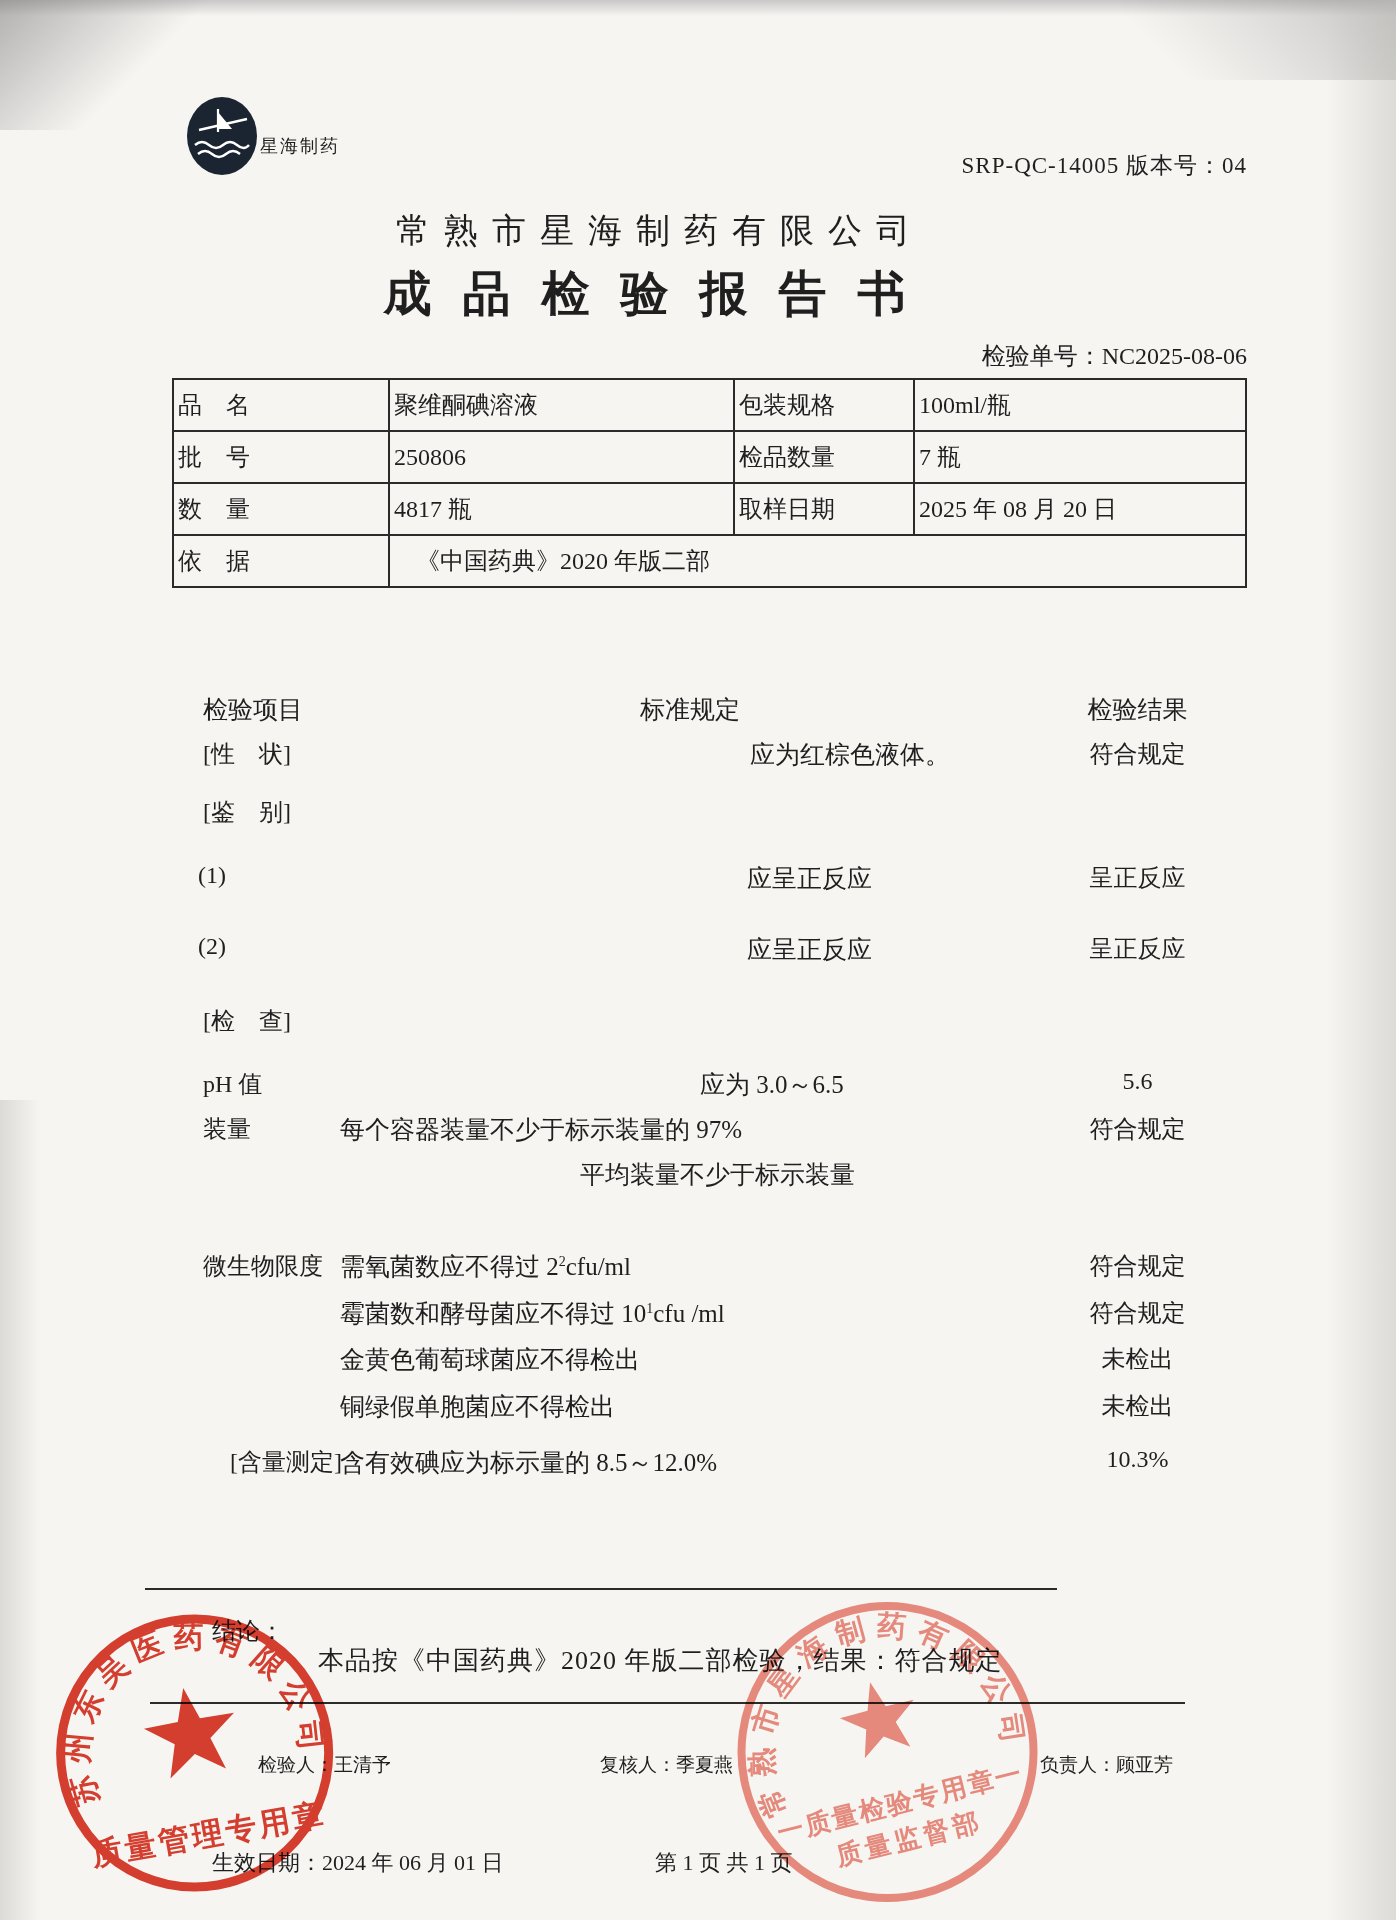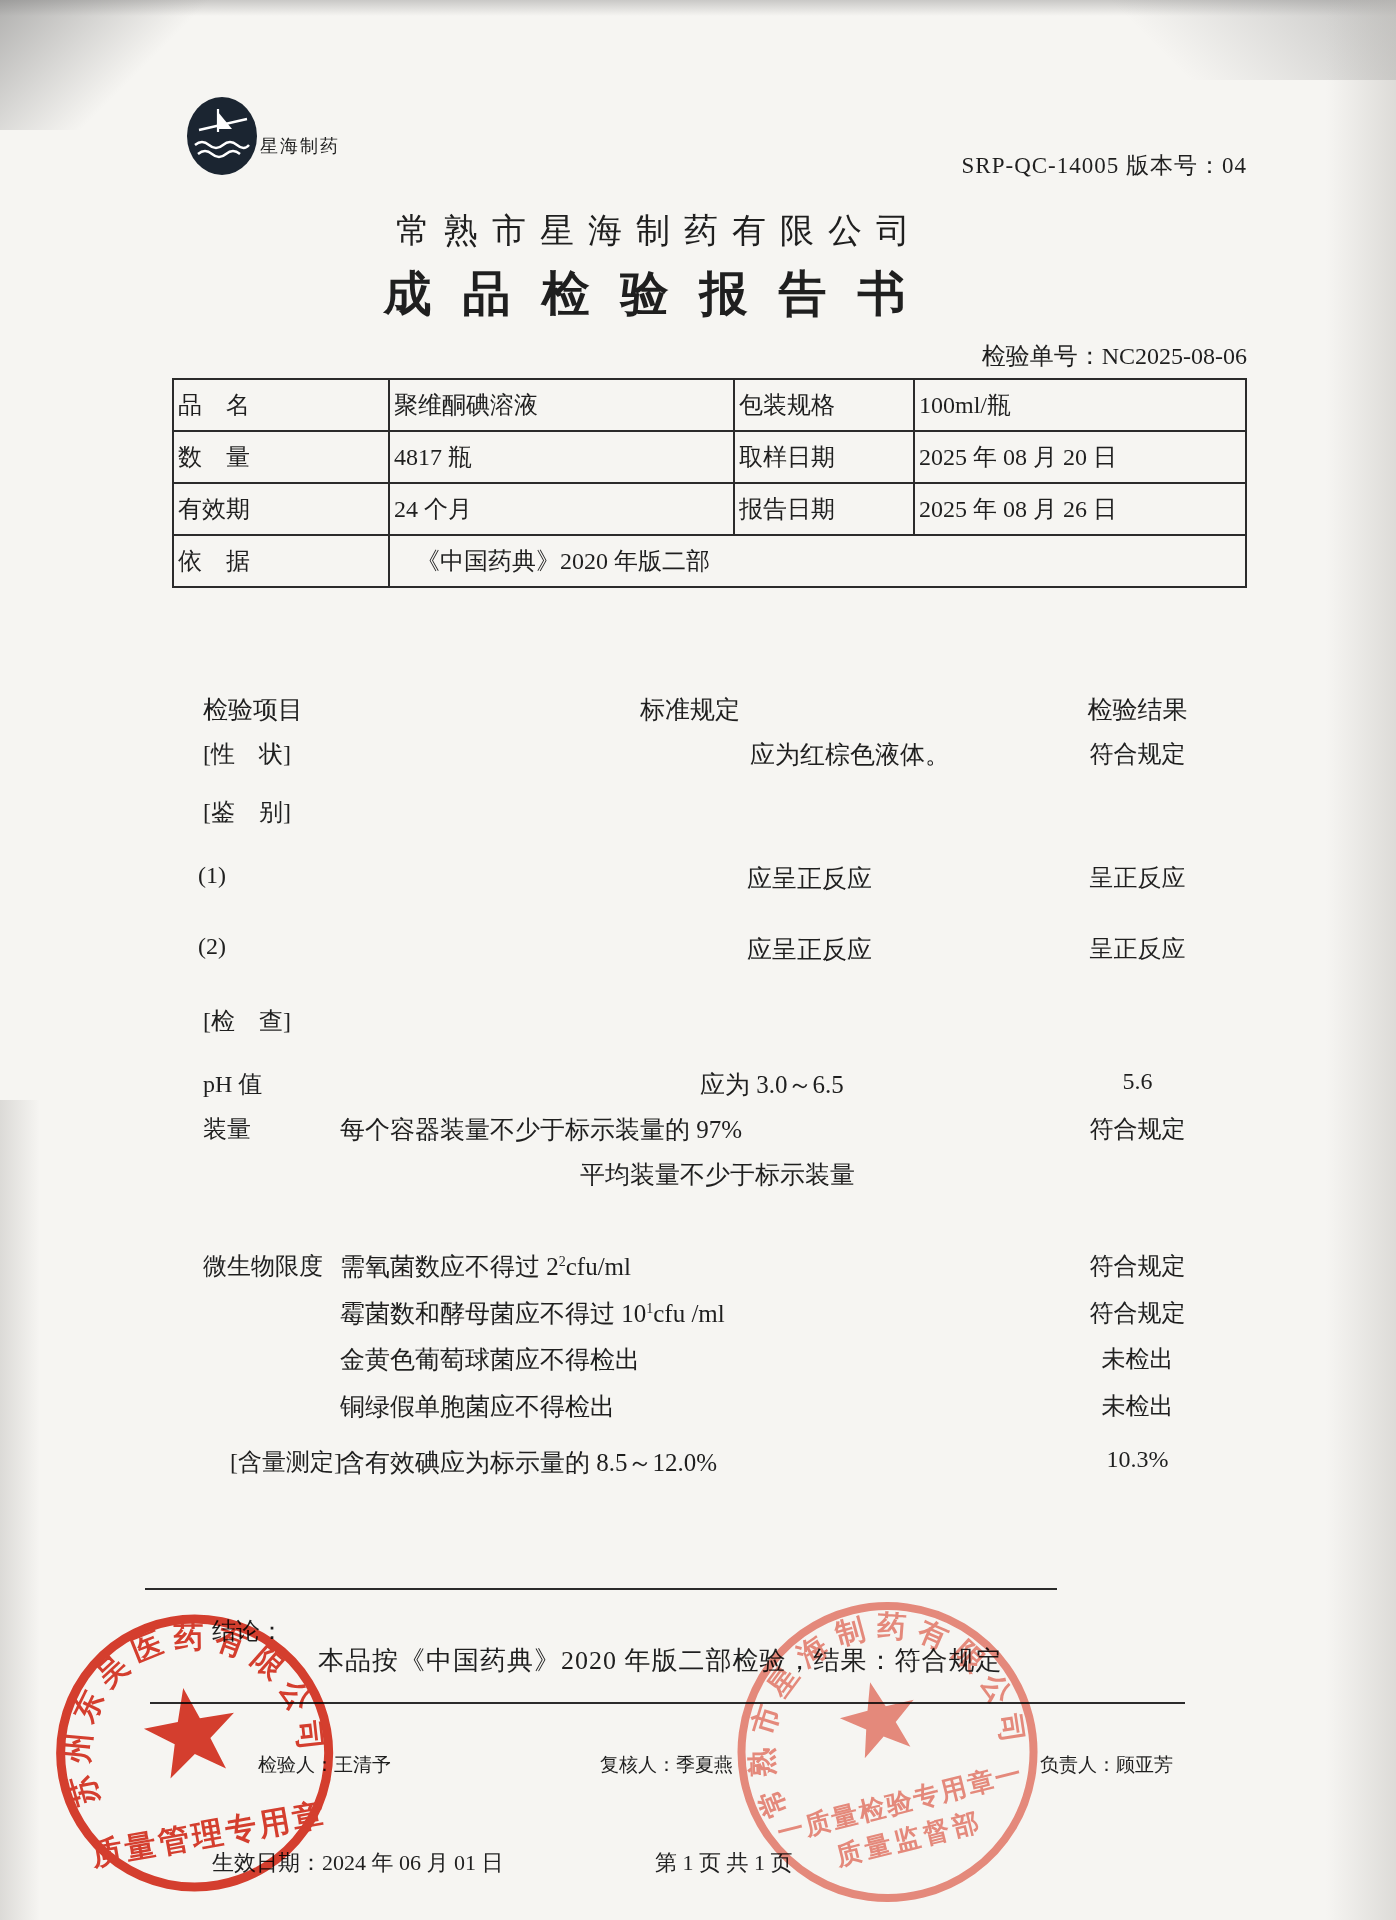--- a/index.html
+++ b/index.html
@@ -92,30 +92,30 @@
       <col style="width:332px">
     </colgroup>
   <tbody>
       <tr>
     <td>品　名</td>
     <td>聚维酮碘溶液</td>
     <td>包装规格</td>
     <td>100ml/瓶</td>
   </tr>
   <tr>
+    <td>批　号</td>
+    <td>250806</td>
+    <td>检品数量</td>
+    <td>7 瓶</td>
+  </tr>
+  <tr>
     <td>数　量</td>
     <td>4817 瓶</td>
     <td>取样日期</td>
     <td>2025 年 08 月 20 日</td>
-  </tr>
-  <tr>
-    <td>有效期</td>
-    <td>24 个月</td>
-    <td>报告日期</td>
-    <td>2025 年 08 月 26 日</td>
   </tr>
   <tr>
     <td>依　据</td>
     <td colspan="3" class="basis-val">《中国药典》2020 年版二部</td>
   </tr>
 </tbody>
   </table>
 
 <div class="rrow rhead" style="top:693px">
   <span class="ritem" style="font-weight:normal">检验项目</span>

